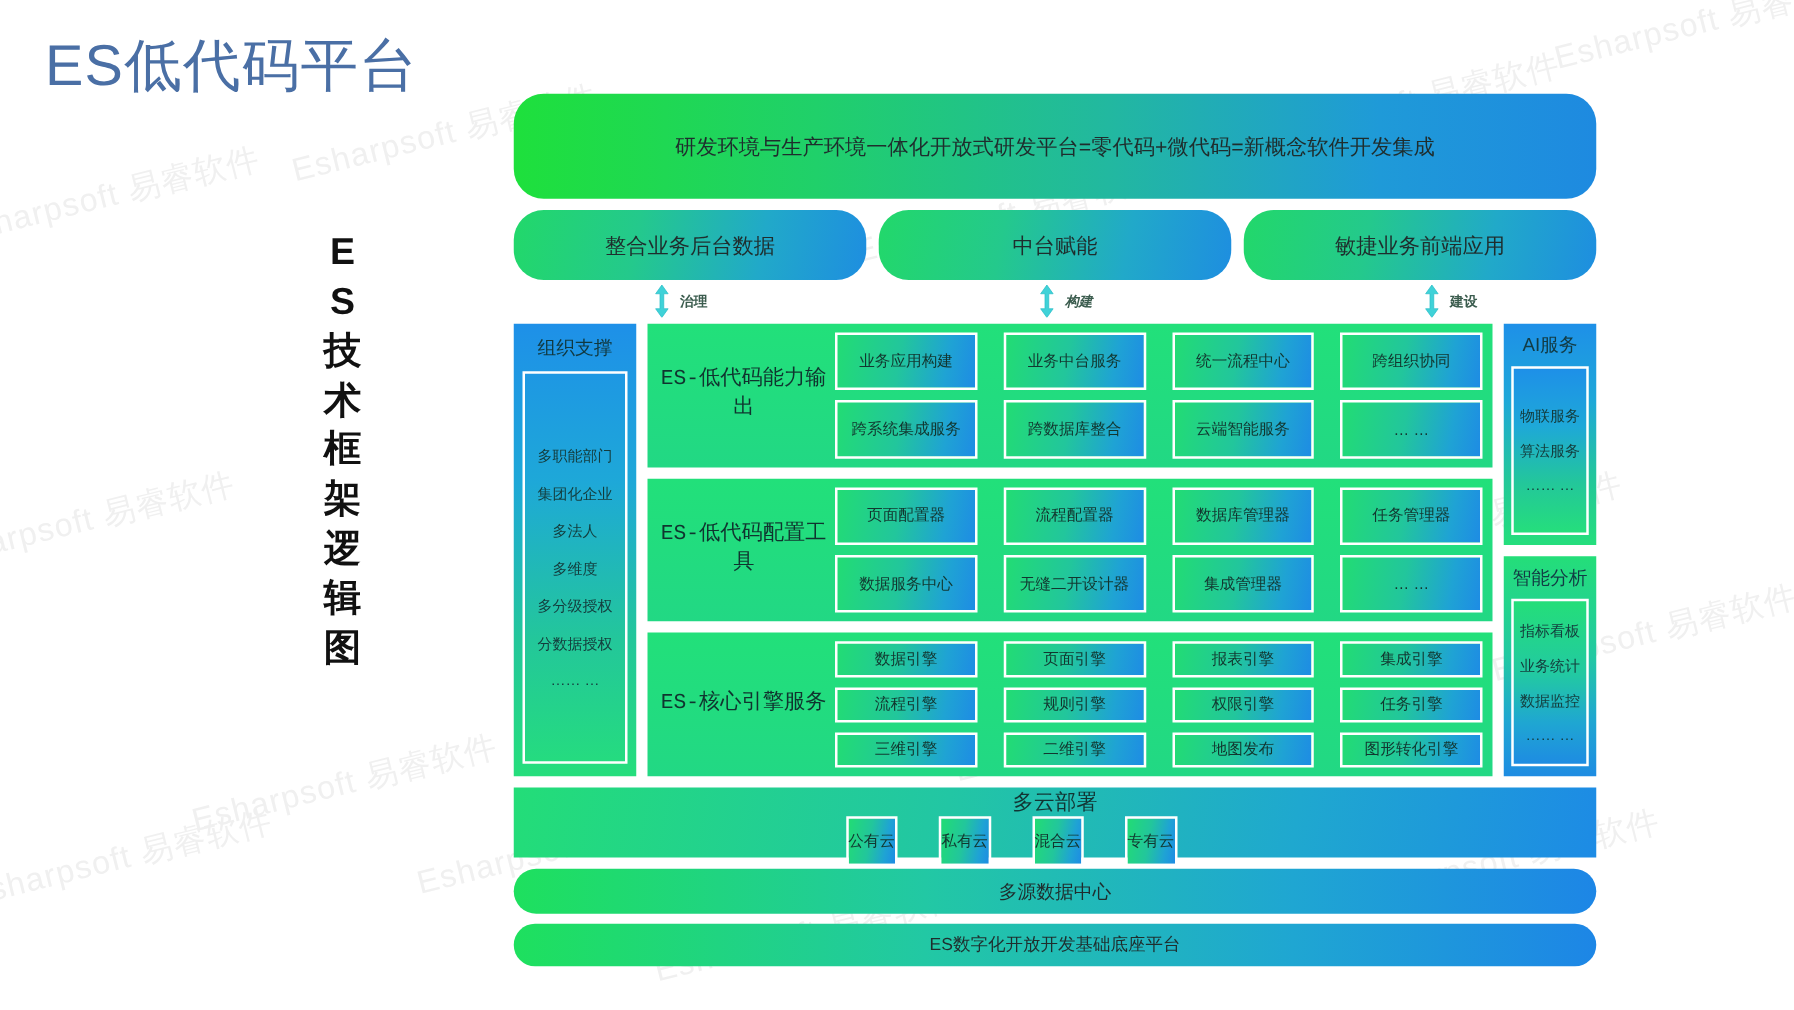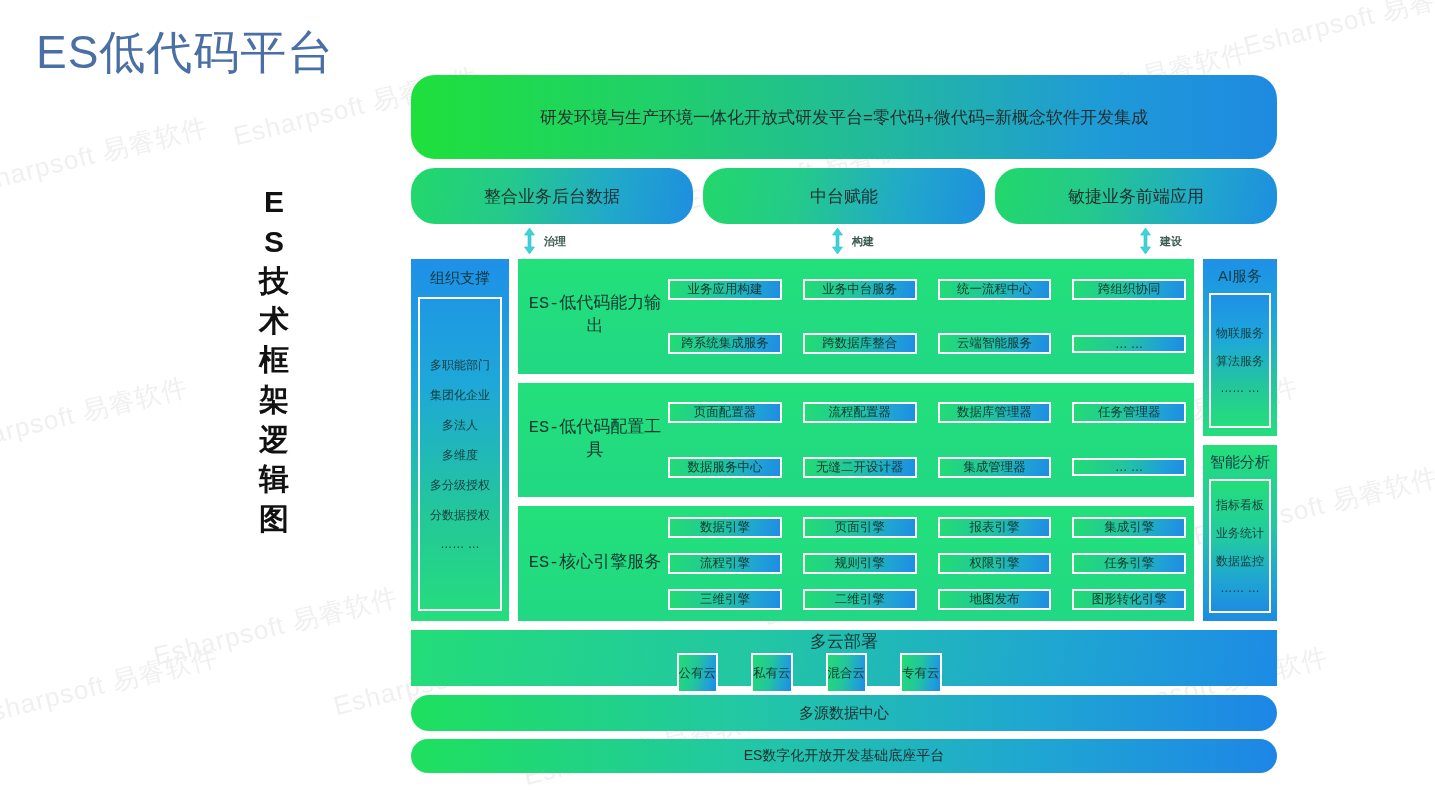--- a/index.html
+++ b/index.html
@@ -98,21 +98,21 @@
     flex:1;display:flex;align-items:stretch;
     padding:7px 8px;box-sizing:border-box;
   }
   .sec-label{
     width:142px;flex:none;
     display:flex;align-items:center;justify-content:center;
     font-size:17px;color:#10342f;text-align:center;line-height:1.35;
     padding-right:4px;box-sizing:border-box;font-family:Liberation Mono, monospace;
   }
   .sec-grid{flex:1;display:flex;flex-direction:column;gap:8px;}
-  .sec-grid .r{flex:1;display:flex;gap:21px;align-items:center;}
+  .sec-grid .r{flex:1;display:flex;gap:21px;}
   .cell{
     flex:1;
     border:2px solid #ffffff;
     display:flex;align-items:center;justify-content:center;
     font-size:12.5px;color:#12362f;
     box-sizing:border-box;
   }
 
   .right-panel{width:74px;display:flex;flex-direction:column;gap:9px;}
   .rp-block{
@@ -194,21 +194,21 @@
 
     <div class="arrows" id="arrowRow">
         <div class="arrow-grp" style="left: 112px;">
           <span>
             <svg class="arrow-ico" viewBox="0 0 12 26">
               <polygon points="6,0 11,7 7.5,7 7.5,19 11,19 6,26 1,19 4.5,19 4.5,7 1,7" fill="#3fd2d8" stroke="#2bbfc8" stroke-width="0.6"></polygon>
             </svg>
           </span>
           <span class="arrow-lbl">治理</span>
         </div>
-        <div class="arrow-grp" style="left: 420px;">
+        <div class="arrow-grp" style="left: 420px; font-style: italic;">
           <span>
             <svg class="arrow-ico" viewBox="0 0 12 26">
               <polygon points="6,0 11,7 7.5,7 7.5,19 11,19 6,26 1,19 4.5,19 4.5,7 1,7" fill="#3fd2d8" stroke="#2bbfc8" stroke-width="0.6"></polygon>
             </svg>
           </span>
           <span class="arrow-lbl">构建</span>
         </div>
         <div class="arrow-grp" style="left: 728px;">
           <span>
             <svg class="arrow-ico" viewBox="0 0 12 26">

